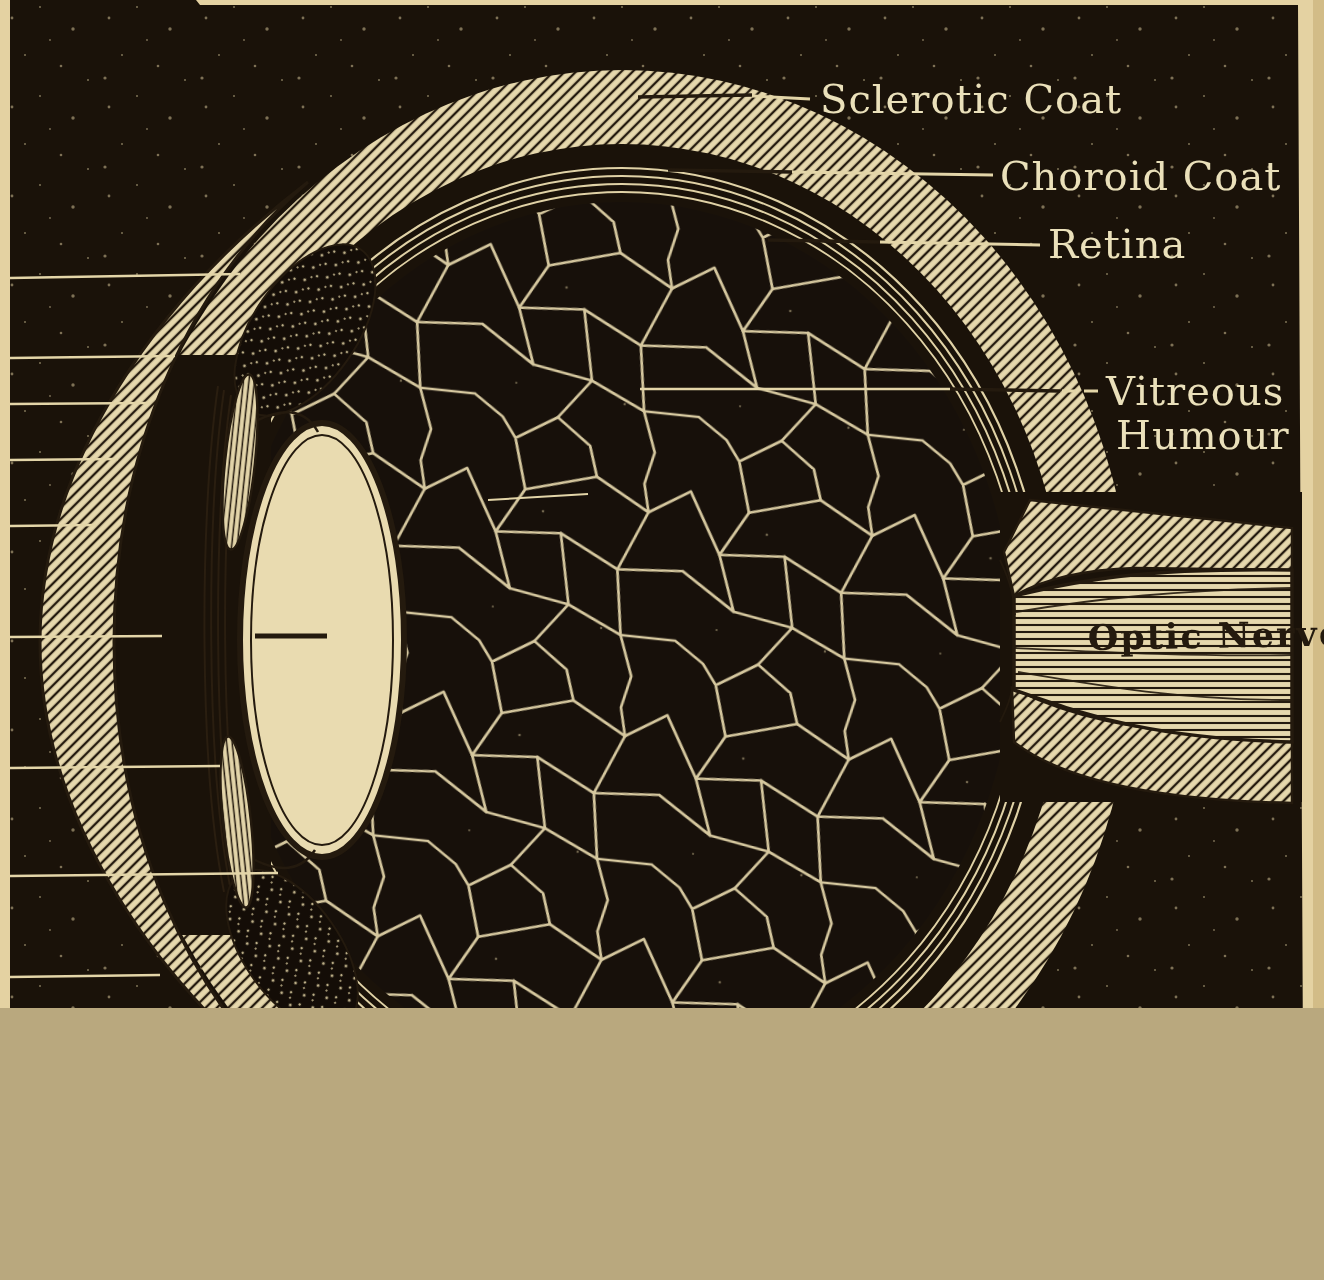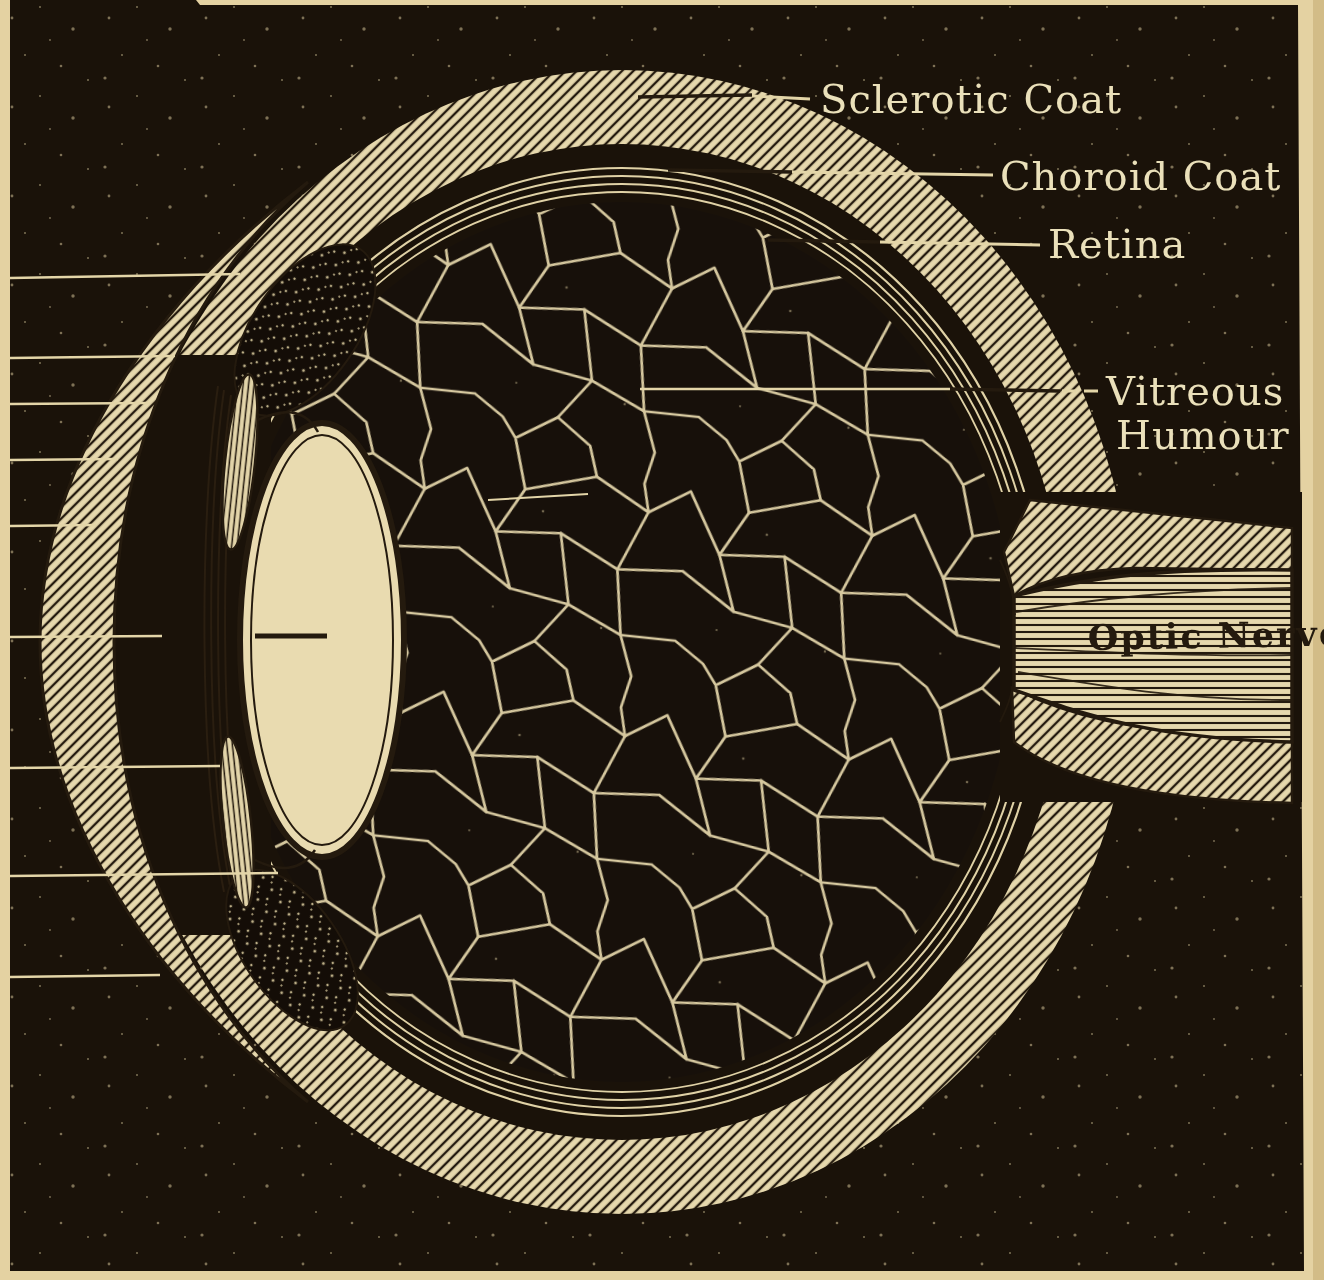--- a/index.html
+++ b/index.html
@@ -1,16 +1,16 @@
 <!DOCTYPE html>
 <html><head>
 <meta charset="utf-8">
 <style>
   html,body{margin:0;padding:0;background:#b9a87e;}
-  .page{width:1324px;height:1280px;position:relative;overflow:hidden;
+  .page{width:1324px;height:1008px;position:relative;overflow:hidden;
         font-family:"DejaVu Serif", "Liberation Serif", serif;}
   svg{display:block;}
   text{font-family:"DejaVu Serif", "Liberation Serif", serif;}
   .lbl{fill:#eae0ba;letter-spacing:1px;}
   .lbl-dark{fill:#241a0e;letter-spacing:2px;font-weight:bold;}
 </style>
 </head>
 <body>
 
 <div class="page">

